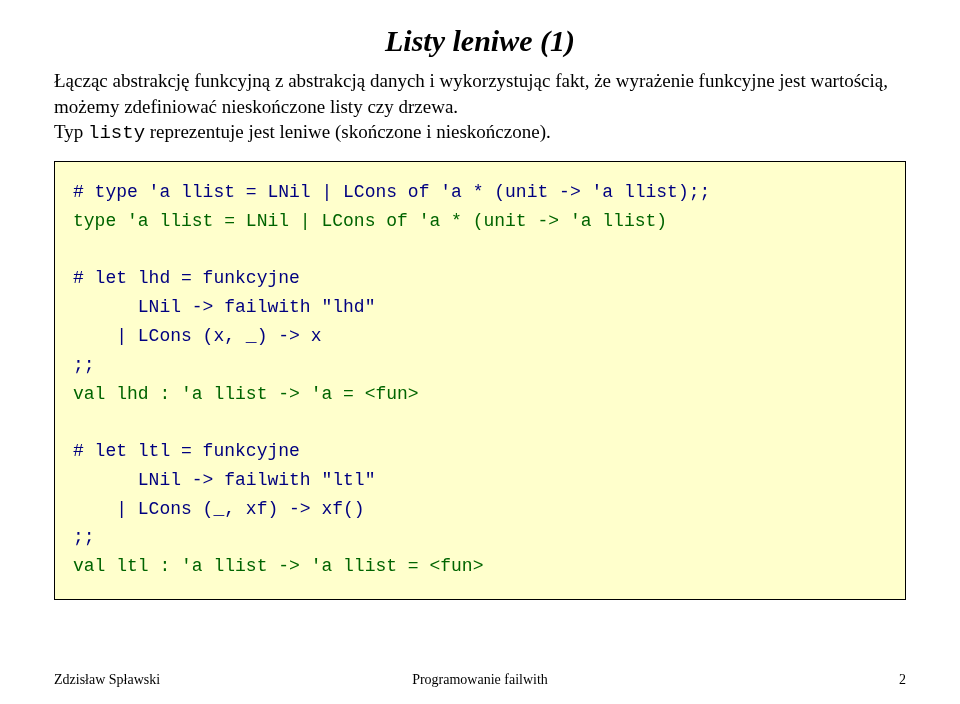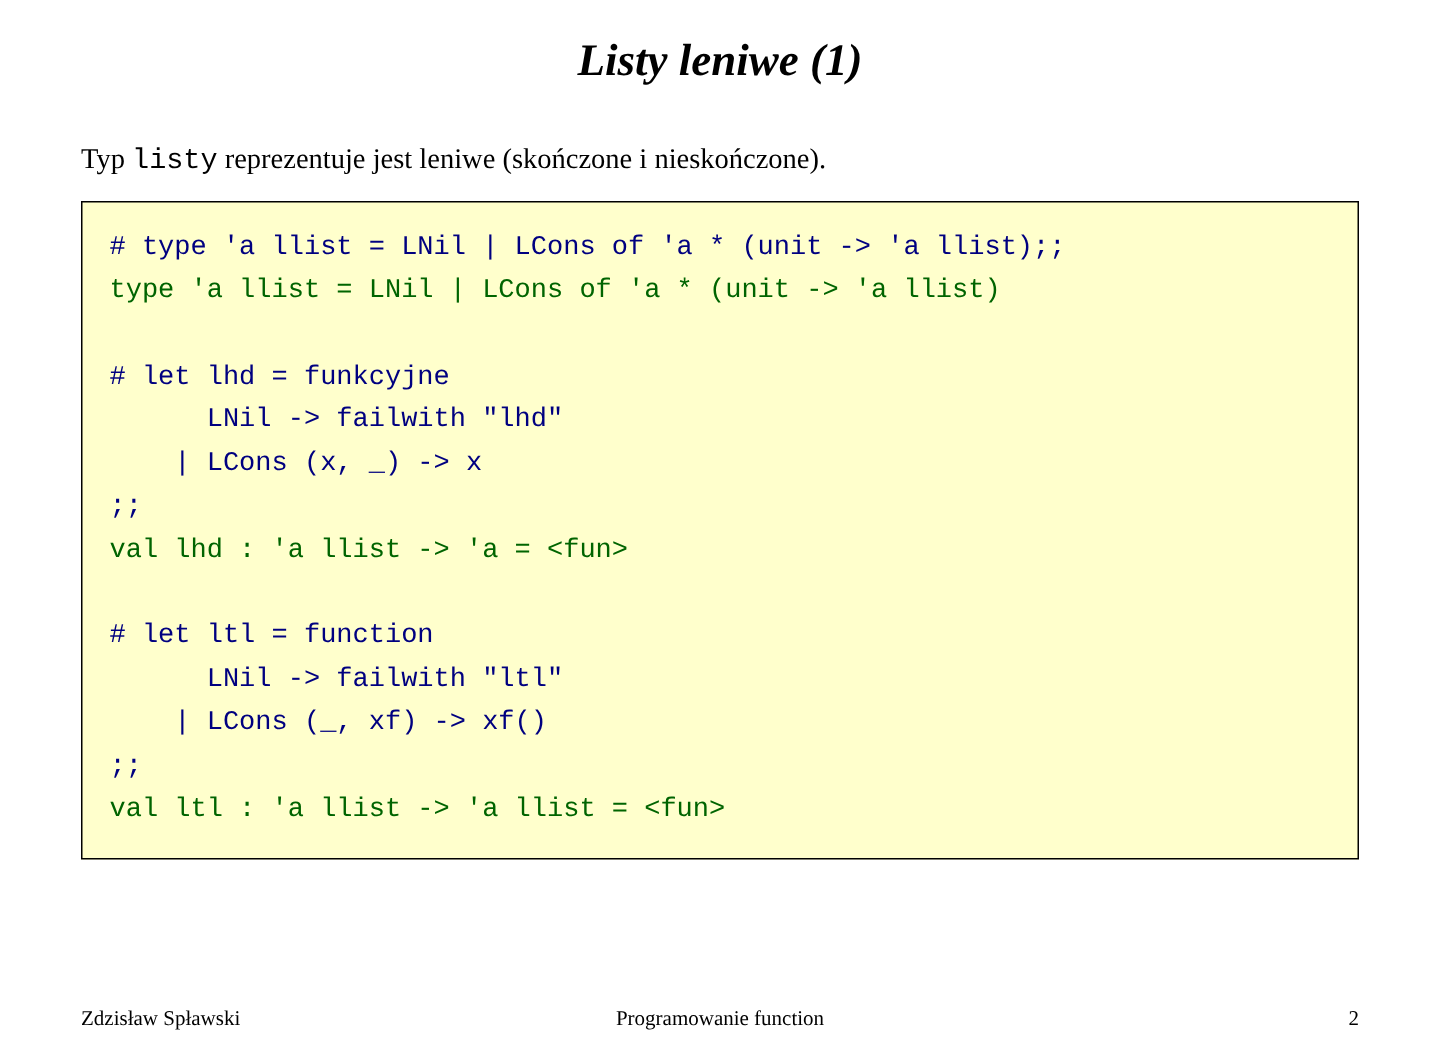--- a/index.html
+++ b/index.html
@@ -65,37 +65,37 @@
     margin-left: auto;
   }
 </style>
 </head>
 <body>
 
 <div class="page">
   <h1 class="title">Listy leniwe (1)</h1>
 
   <p class="desc">
-    <br>
+    <span>Łącząc abstrakcję funkcyjną z abstrakcją danych i wykorzystując fakt, że wyrażenie funkcyjne jest wartością, możemy zdefiniować nieskończone listy czy drzewa.</span><br>
     <span>Typ </span><span class="mono">listy</span><span> reprezentuje jest leniwe (skończone i nieskończone).</span>
   </p>
 
   <div class="codebox"><span># type 'a llist = LNil | LCons of 'a * (unit -&gt; 'a llist);;</span>
 <span class="green">type 'a llist = LNil | LCons of 'a * (unit -&gt; 'a llist)</span>
 <span></span>
 <span># let lhd = funkcyjne</span>
 <span>      LNil -&gt; failwith "lhd"</span>
 <span>    | LCons (x, _) -&gt; x</span>
 <span>;;</span>
 <span class="green">val lhd : 'a llist -&gt; 'a = &lt;fun&gt;</span>
 <span></span>
-<span># let ltl = function</span>
+<span># let ltl = funkcyjne</span>
 <span>      LNil -&gt; failwith "ltl"</span>
 <span>    | LCons (_, xf) -&gt; xf()</span>
 <span>;;</span>
 <span class="green">val ltl : 'a llist -&gt; 'a llist = &lt;fun&gt;</span></div>
 </div>
 
 <div class="footer">
   <span>Zdzisław Spławski</span>
-  <span class="center">Programowanie function</span>
+  <span class="center">Programowanie failwith</span>
   <span class="right">2</span>
 </div>
 
 </body></html>

